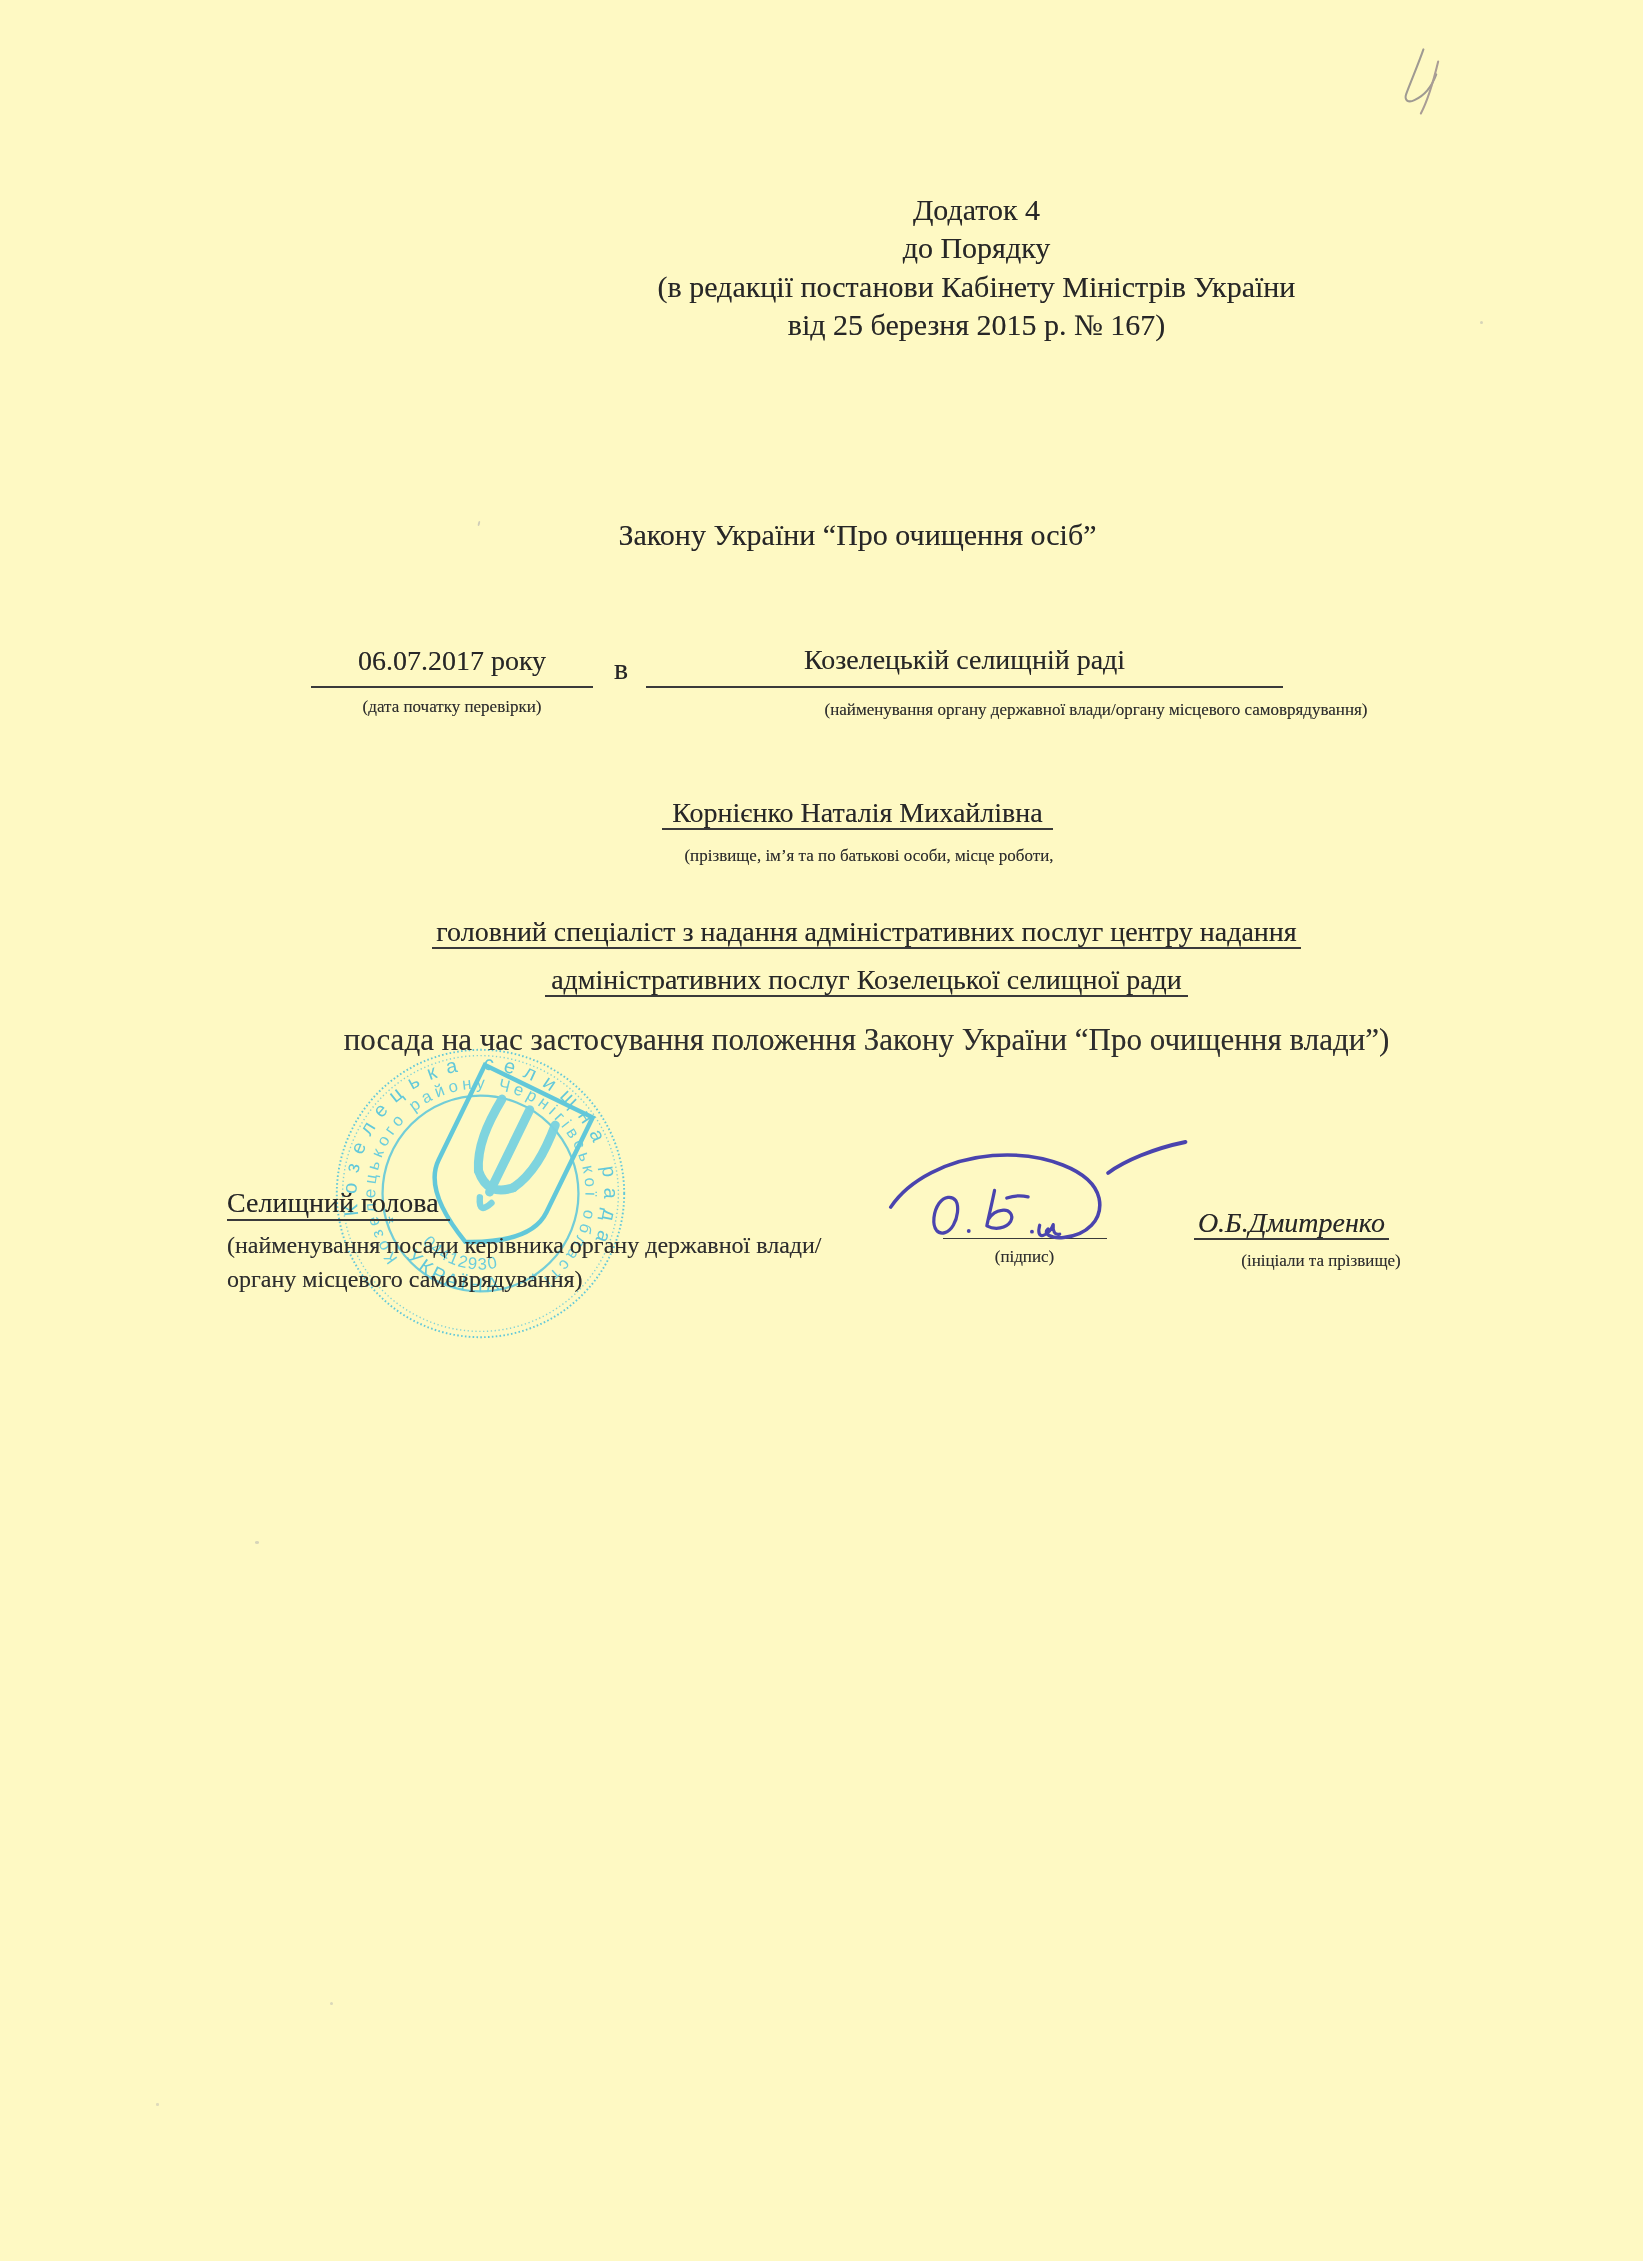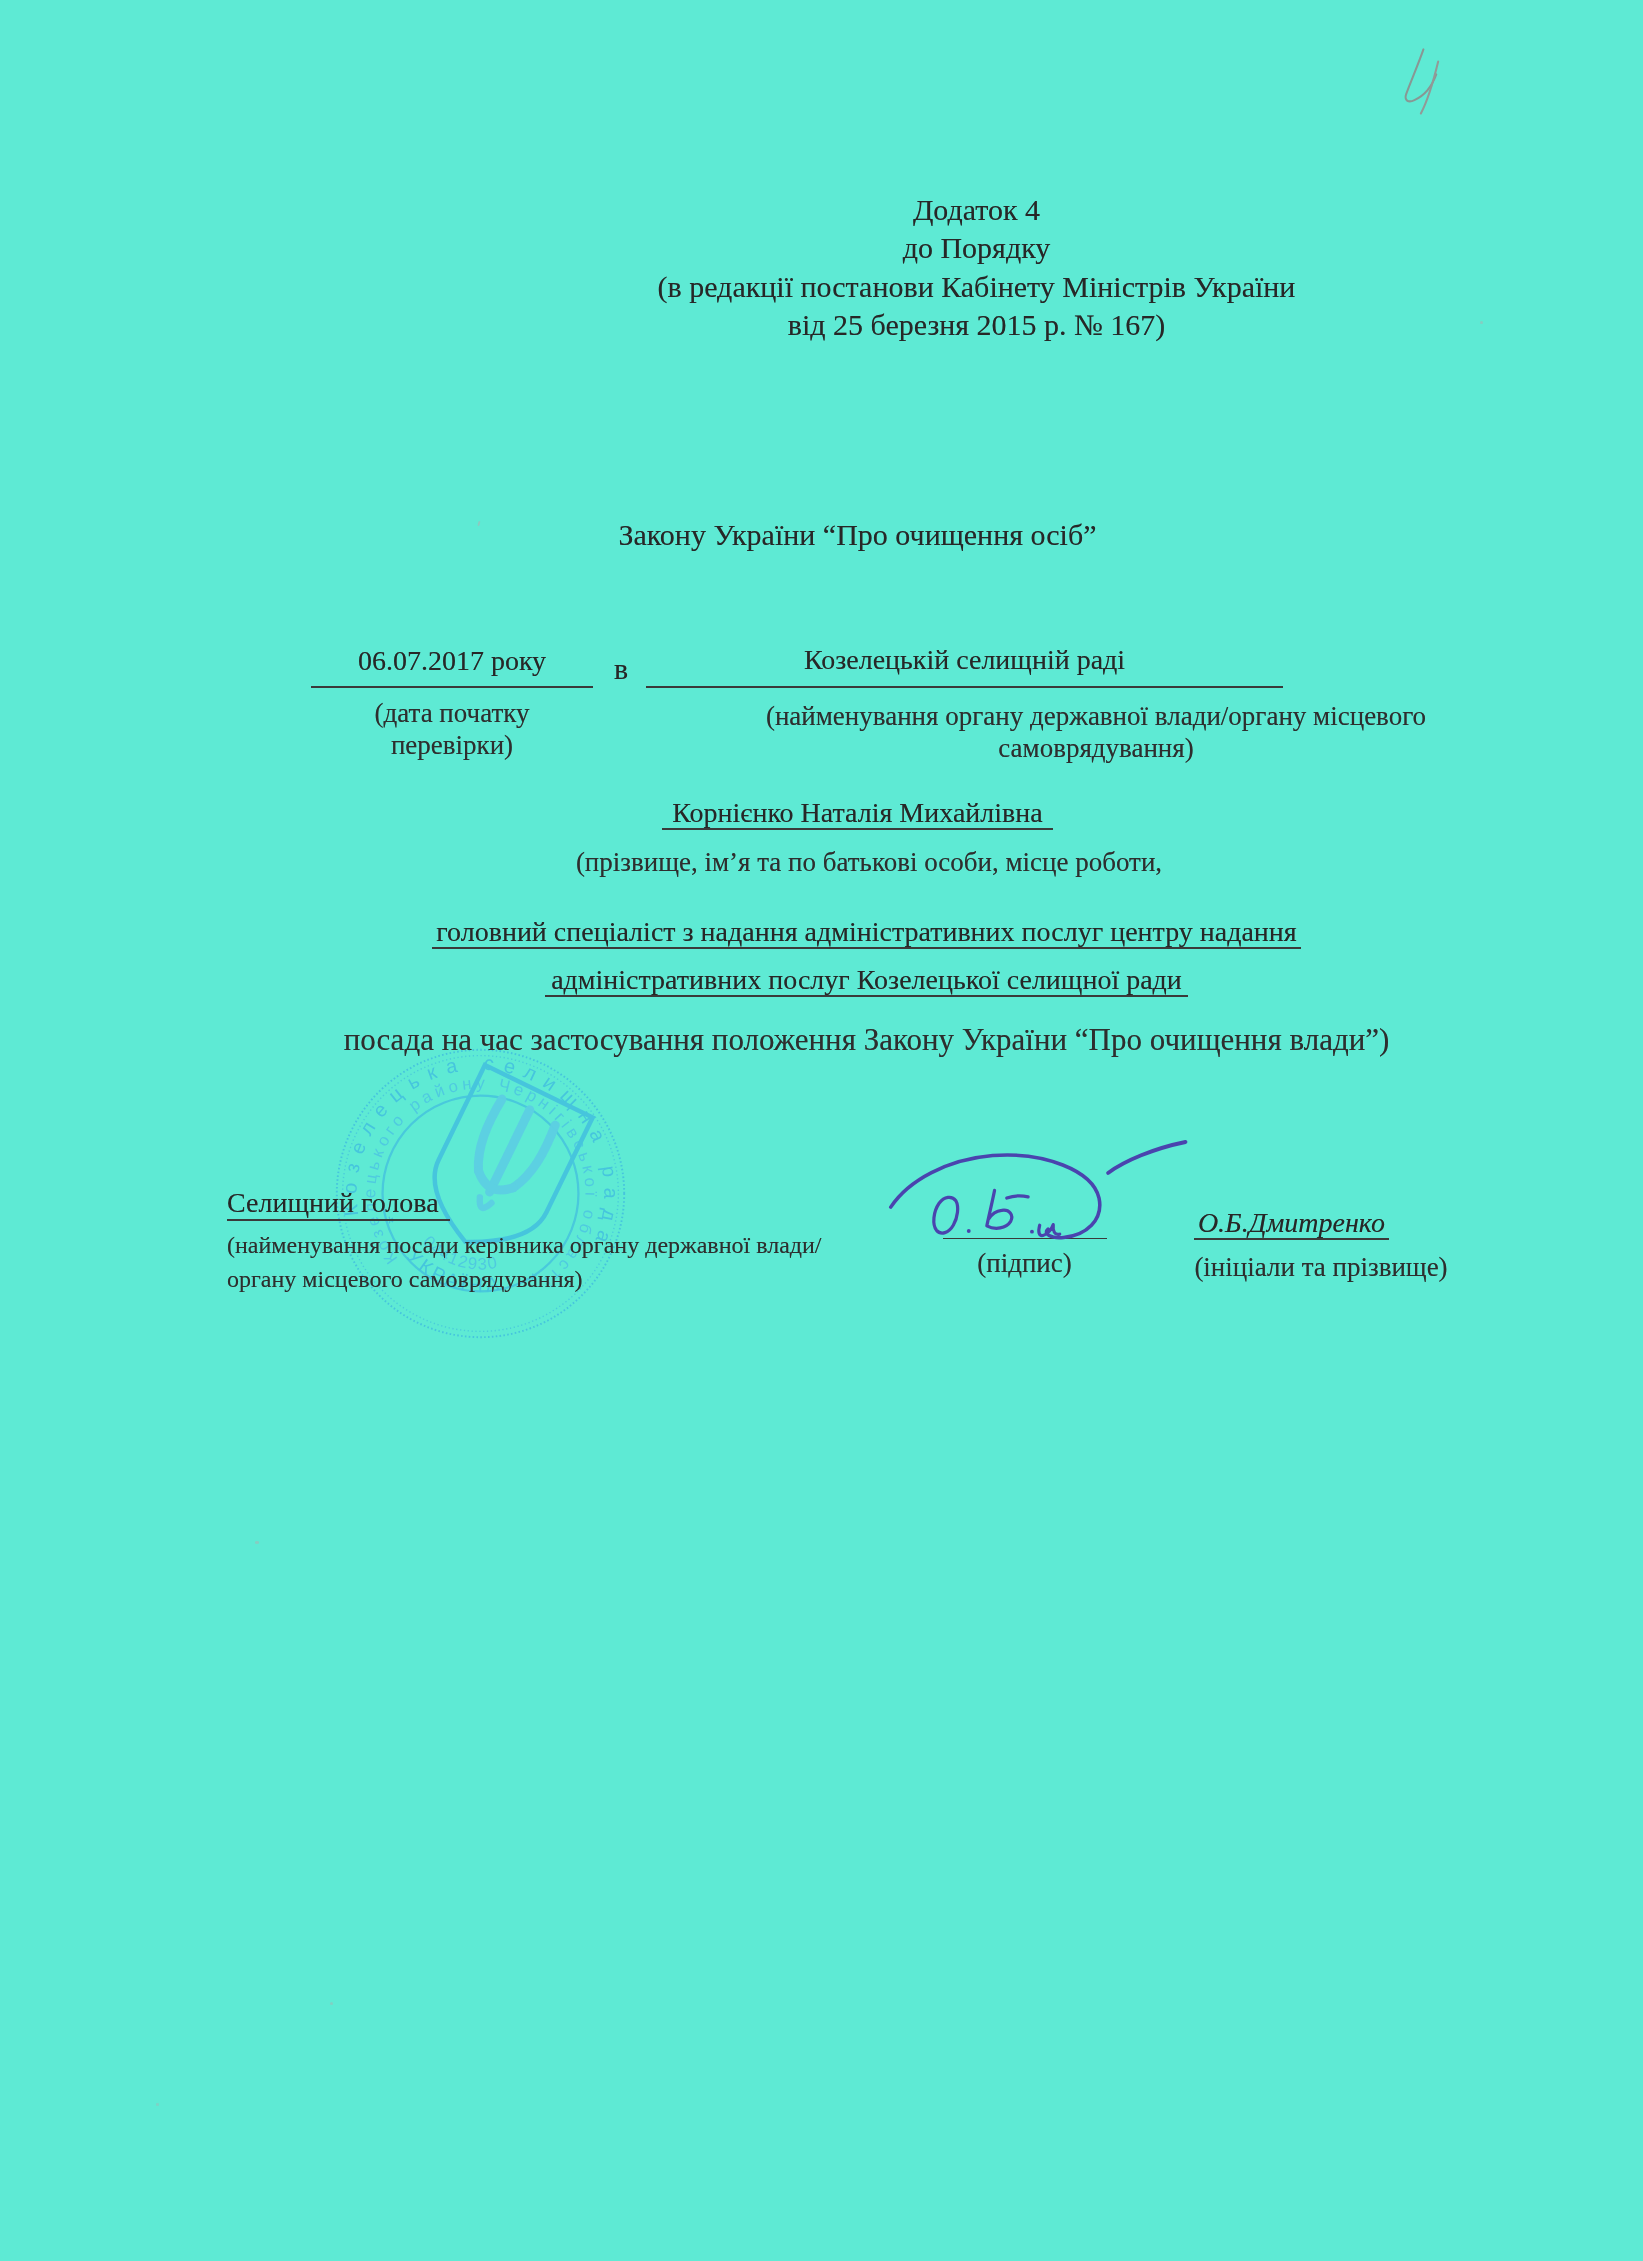--- a/index.html
+++ b/index.html
@@ -1,22 +1,22 @@
 <!DOCTYPE html>
 <html style="font-size:10.3px"><head>
 <meta charset="utf-8">
 <style>
   html,body{margin:0;padding:0;}
   body{width:1644px;height:2261px;background:#f4f4f2;}
-  .page{position:relative;width:1644px;height:2261px;background:#5eead4;overflow:hidden;
+  .page{position:relative;width:1644px;height:2261px;background:#fef9c3;overflow:hidden;
         font-family:"Liberation Serif", serif;color:#272727;}
   .abs{position:absolute;}
   .t-body{font-size:30px;line-height:1.28;}
   .t-fill{font-size:28px;line-height:1.25;}
-  .t-small{font-size:27px;line-height:1.2;color:#2e2e2e;}
+  .t-small{font-size:17px;line-height:1.2;color:#2e2e2e;}
   .t-small2{font-size:31px;line-height:1.2;color:#2e2e2e;}
   .center{text-align:center;}
   .soft{text-shadow:0 0 0.6px rgba(45,45,45,.45);}
   .ul{border-bottom:2.6px solid #3a3a3a;padding-bottom:1.3px;}
   .fill-line{border-bottom:2.6px solid #3a3a3a;}
   .hr-line{border-top:1.9px solid #3a3a3a;height:0;}
   .z-stamp{z-index:1;}
   .z-text{z-index:2;}
   .z-ink{z-index:3;}
   .speck{position:absolute;background:#b0b0b0;border-radius:50%;}

